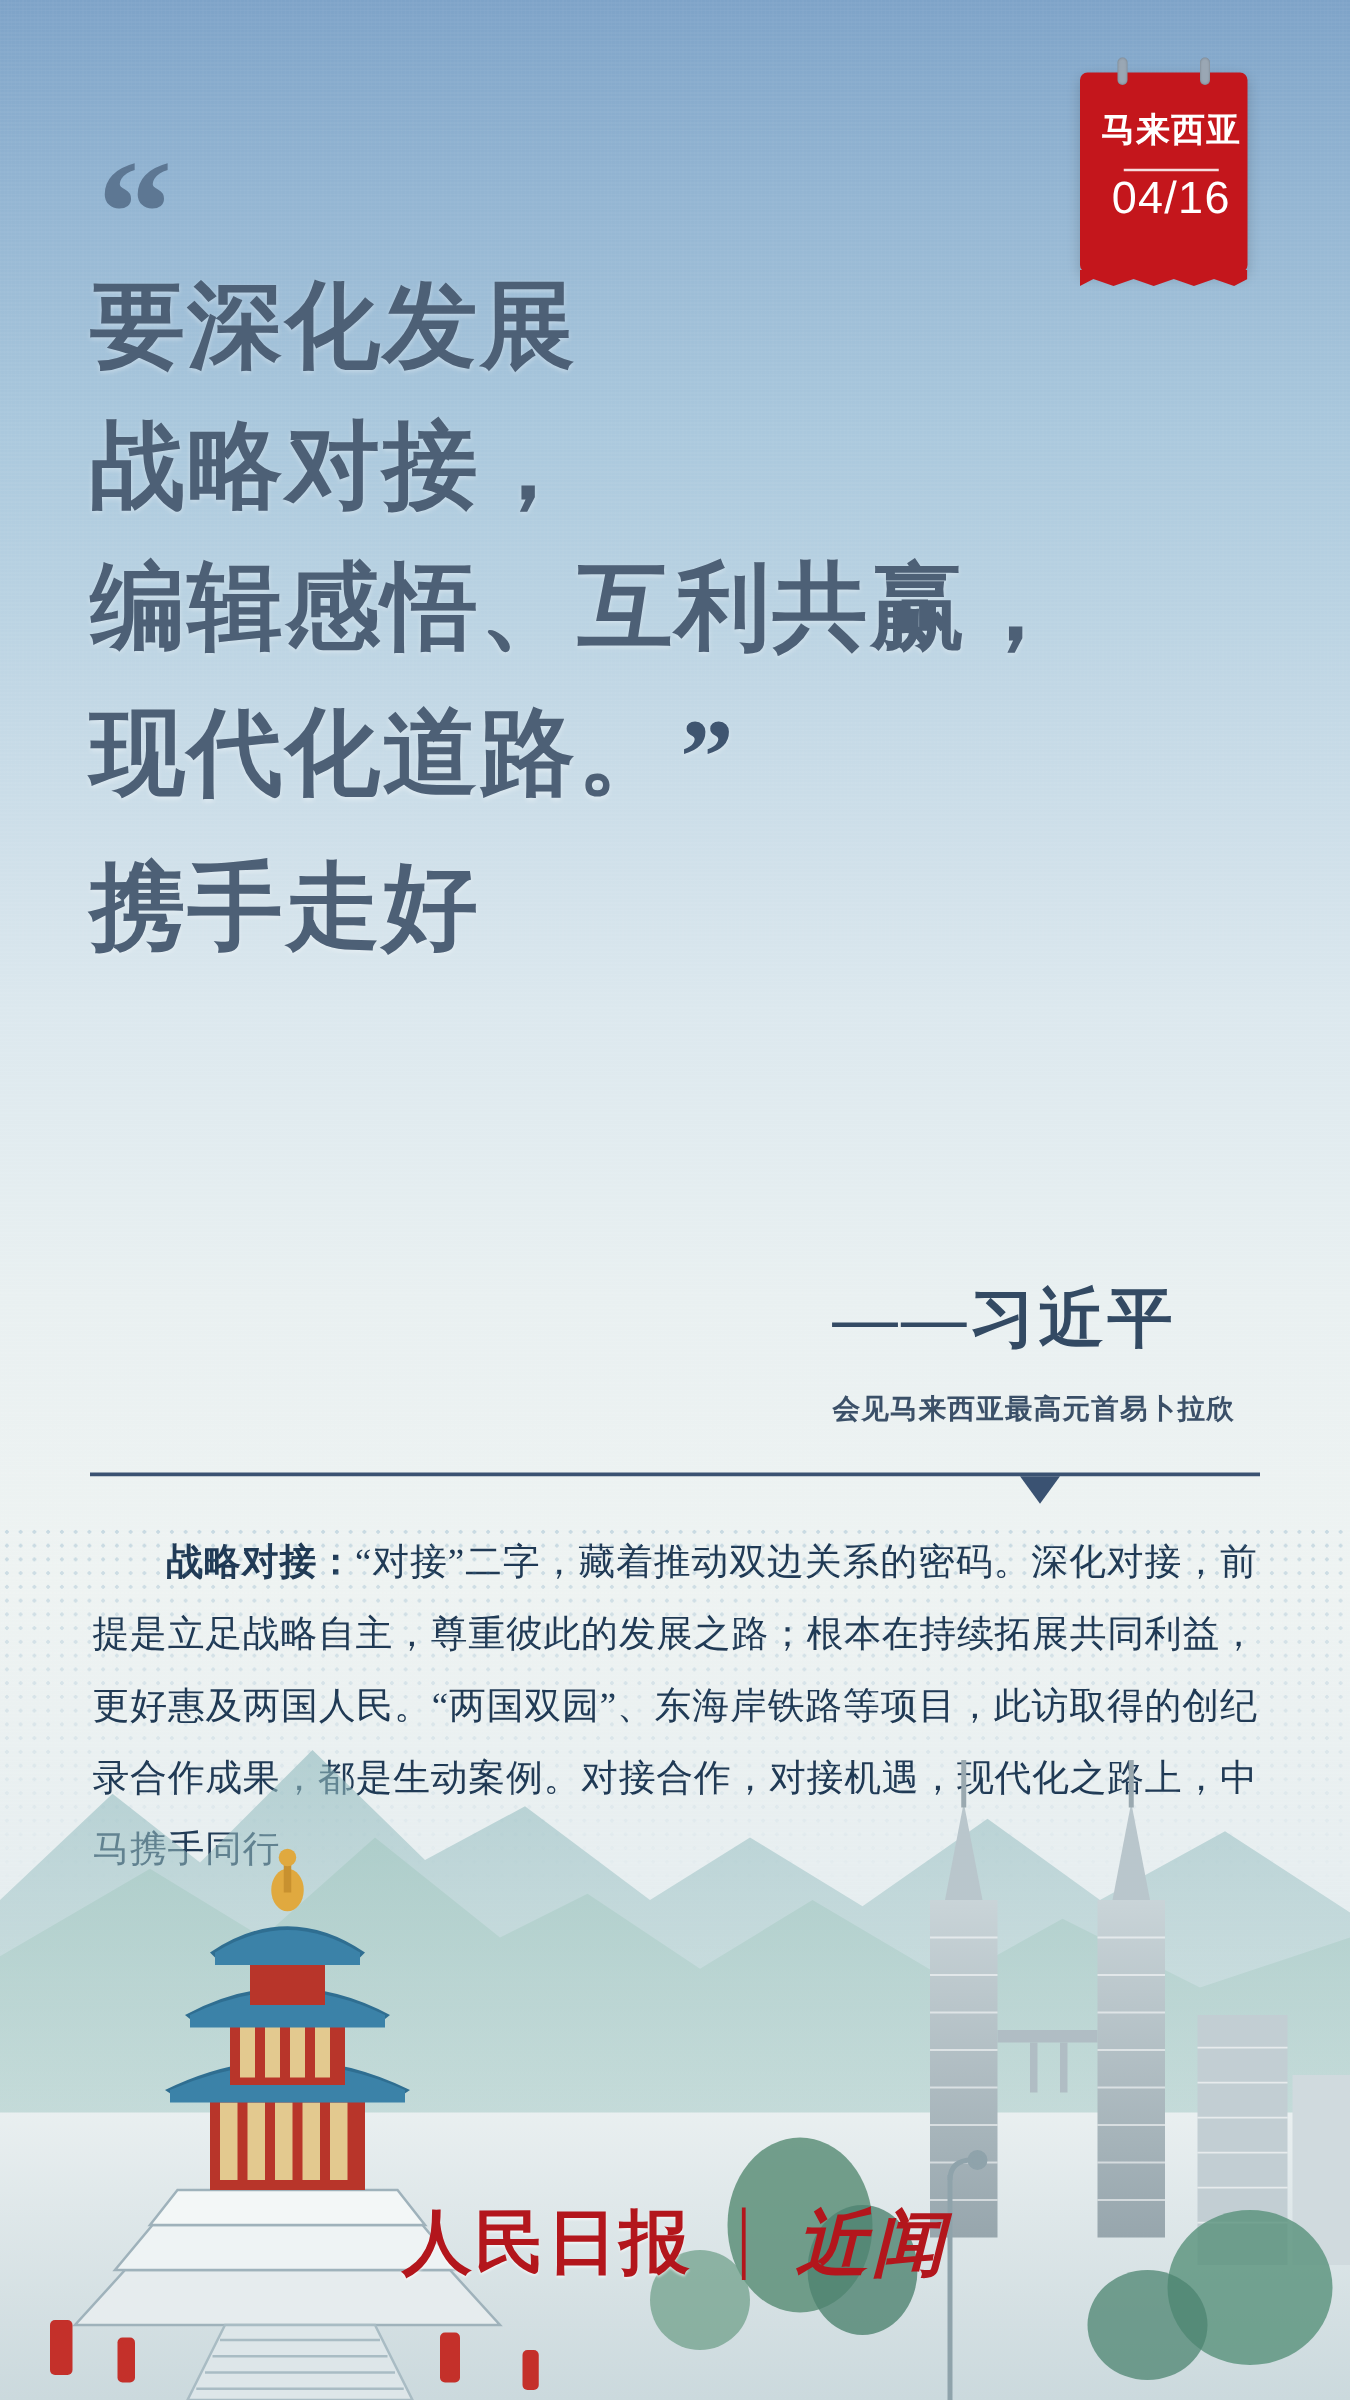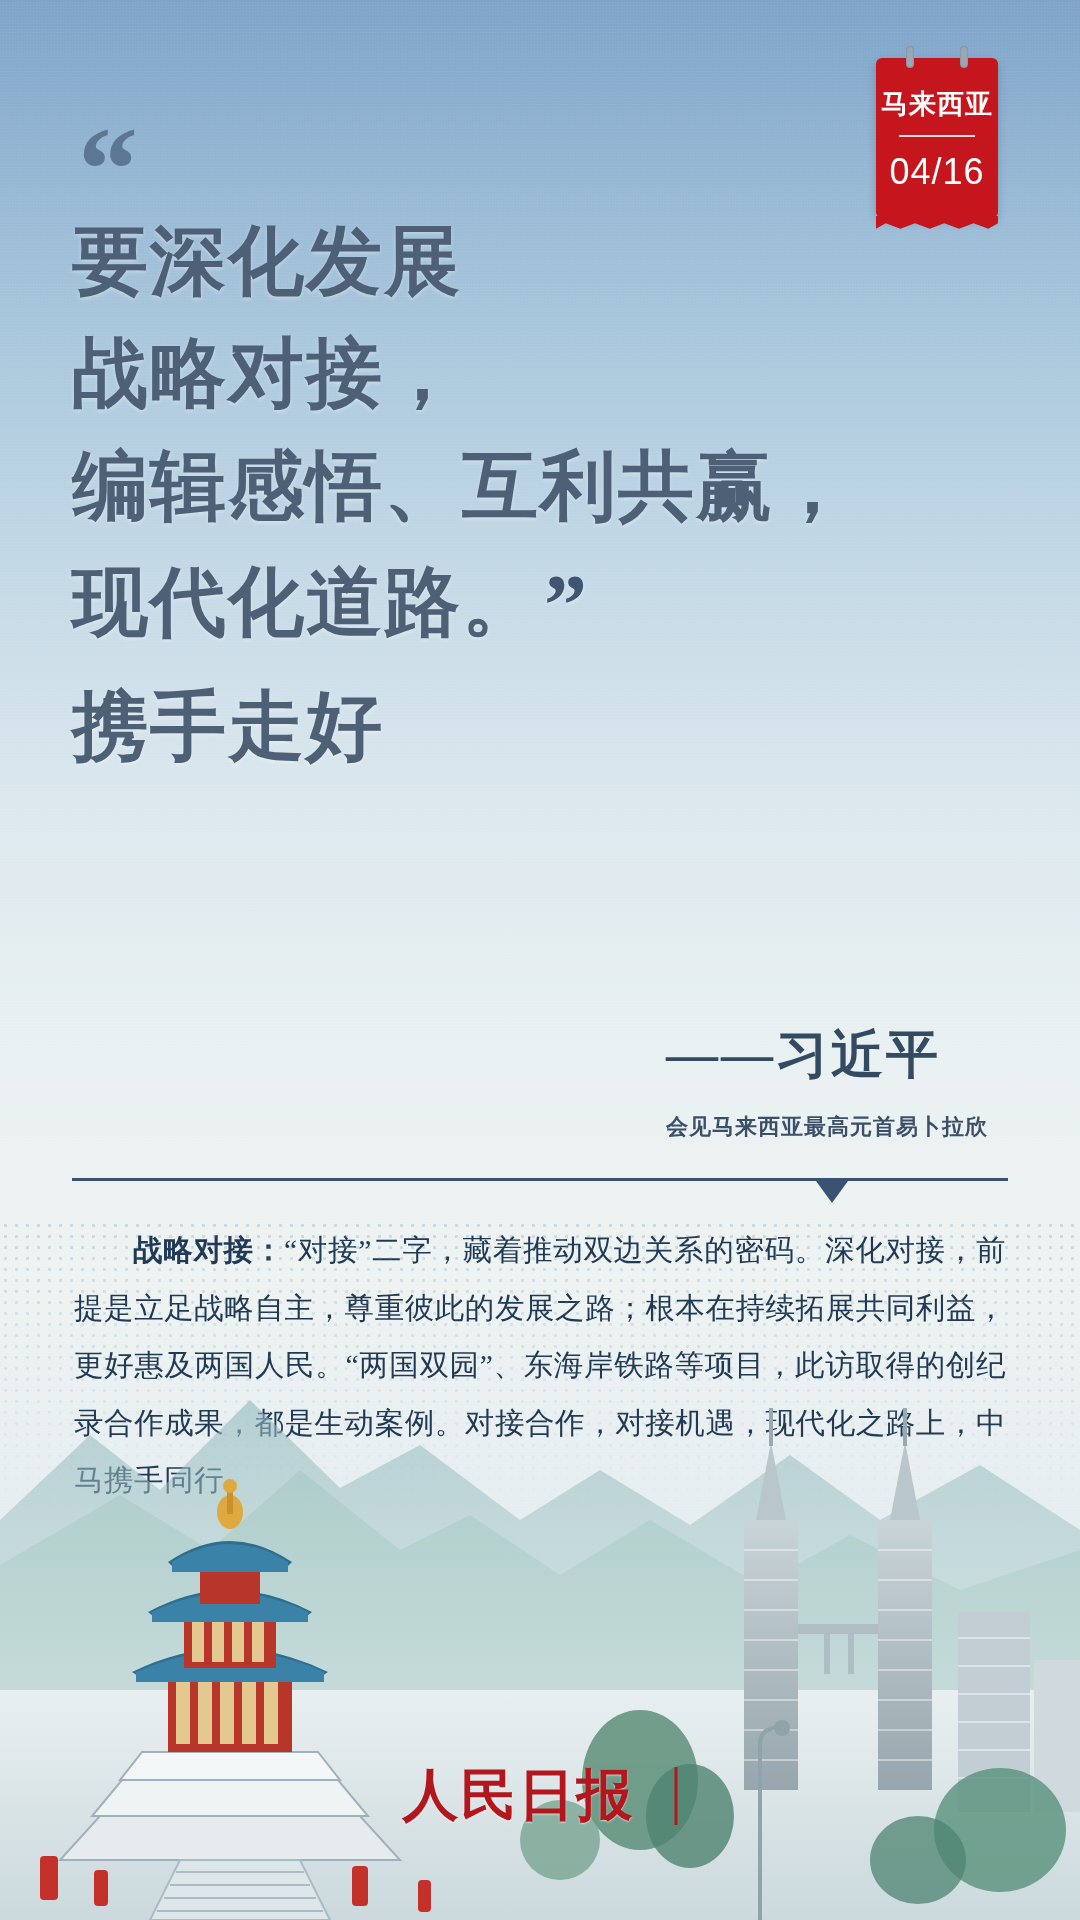--- a/index.html
+++ b/index.html
@@ -44,20 +44,21 @@
     position: absolute;
     top: 58px;
     right: 82px;
     width: 122px;
     height: 160px;
     background: #c4161c;
     border-radius: 6px;
     box-shadow: 0 4px 10px rgba(0,0,0,0.18);
     text-align: center;
     color: #fff;
+    padding-left: 12px;
   }
   .calendar:after {
     content: "";
     position: absolute;
     left: 0; right: 0; bottom: -14px;
     height: 16px;
     background: #c4161c;
     clip-path: polygon(0 0, 100% 0, 100% 45%, 92% 80%, 80% 45%, 68% 80%, 56% 45%, 44% 80%, 32% 45%, 20% 80%, 8% 45%, 0 80%);
   }
   .cal-ring {
@@ -78,21 +79,20 @@
     letter-spacing: 1px;
     font-family: "Liberation Serif", serif;
   }
   .cal-rule {
     width: 76px;
     height: 2px;
     background: rgba(255,255,255,.85);
     margin: 13px auto 0;
   }
   .cal-date {
-    margin-top: 14px;
     font-size: 36px;
     letter-spacing: 1px;
   }
 
   
   .quote-open {
     position: absolute;
     left: 78px;
     top: 110px;
     font-size: 120px;
@@ -399,14 +399,15 @@
         <line x1="760" y1="700" x2="760" y2="520"></line>
         <path d="M760,524 q0,-16 18,-16"></path>
         <circle cx="782" cy="508" r="6" fill="#8fa3ab"></circle>
       </g>
     </svg>
   </div>
 
   <div class="logo">
     <span class="logo-main">人民日报</span>
     <span class="logo-bar"></span>
+    <span class="logo-sub">近闻</span>
   </div>
 </div>
 
 </body></html>

